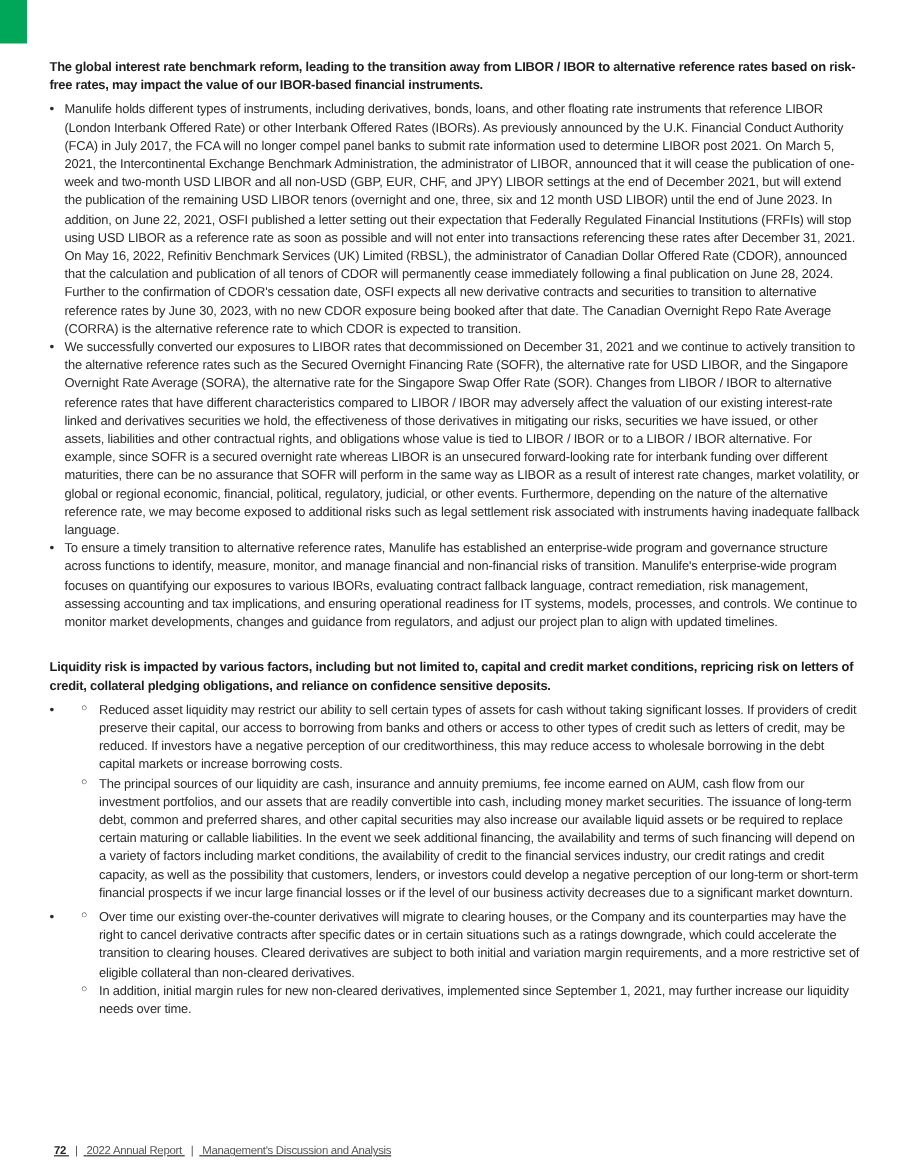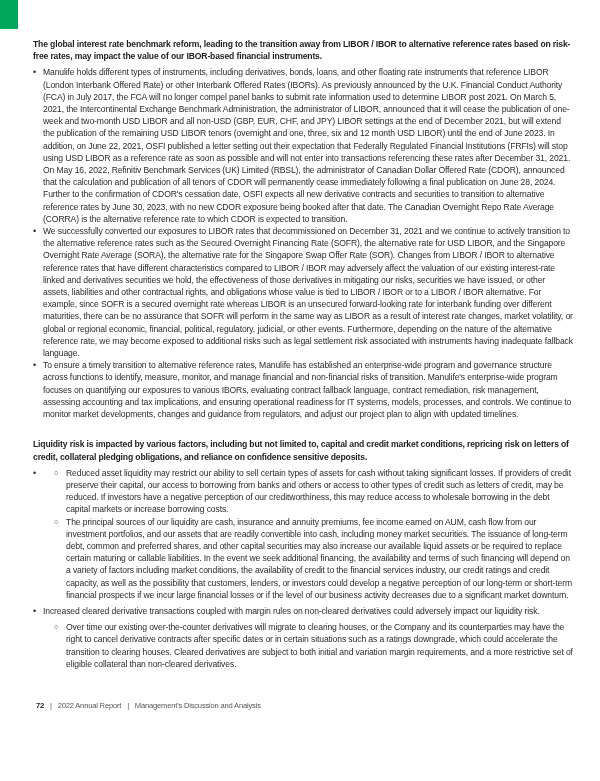--- a/index.html
+++ b/index.html
@@ -29,22 +29,22 @@
     position: absolute; left: 0; top: 0; width: 6px; text-align: left;
     font-size: 9px;
   }
   ul.l1.liq > li { margin-bottom: 4px; }
   ul.l2 { margin-top: 4px; }
   ul.l2 > li { padding-left: 23px; }
   ul.l2 > li > .bullet {
     position: absolute; left: 11px; top: 0; font-size: 7px;
   }
   .footer {
-    position: absolute; left: 36px; top: 701px;
-    font-size: 7.6px; color: #555; letter-spacing: -0.2px;
+    position: absolute; left: 36px; top: 762px;
+    font-size: 7.6px; color: #555; letter-spacing: -0.2px; text-decoration: underline;
   }
   .footer .page-num { font-weight: bold; color: #1e1e1e; }
   .footer .sep { margin: 0 4px; }
 </style>
 </head>
 <body>
 
 <div class="side-bar"></div>
 
 <div class="content">
@@ -75,25 +75,28 @@
           <span>Reduced asset liquidity may restrict our ability to sell certain types of assets for cash without taking significant losses. If providers of credit preserve their capital, our access to borrowing from banks and others or access to other types of credit such as letters of credit, may be reduced. If investors have a negative perception of our creditworthiness, this may reduce access to wholesale borrowing in the debt capital markets or increase borrowing costs.</span>
         </li>
         <li>
           <span class="bullet">○</span>
           <span>The principal sources of our liquidity are cash, insurance and annuity premiums, fee income earned on AUM, cash flow from our investment portfolios, and our assets that are readily convertible into cash, including money market securities. The issuance of long-term debt, common and preferred shares, and other capital securities may also increase our available liquid assets or be required to replace certain maturing or callable liabilities. In the event we seek additional financing, the availability and terms of such financing will depend on a variety of factors including market conditions, the availability of credit to the financial services industry, our credit ratings and credit capacity, as well as the possibility that customers, lenders, or investors could develop a negative perception of our long-term or short-term financial prospects if we incur large financial losses or if the level of our business activity decreases due to a significant market downturn.</span>
         </li>
       </ul>
     </li>
     <li>
       <span class="bullet">•</span>
-      <span>Increased cleared derivative transactions coupled with margin rules on non-cleared derivatives could adversely impact our liquidity risk.</span>
       <ul class="l2">
         <li>
           <span class="bullet">○</span>
           <span>Over time our existing over-the-counter derivatives will migrate to clearing houses, or the Company and its counterparties may have the right to cancel derivative contracts after specific dates or in certain situations such as a ratings downgrade, which could accelerate the transition to clearing houses. Cleared derivatives are subject to both initial and variation margin requirements, and a more restrictive set of eligible collateral than non-cleared derivatives.</span>
+        </li>
+        <li>
+          <span class="bullet">○</span>
+          <span>In addition, initial margin rules for new non-cleared derivatives, implemented since September 1, 2021, may further increase our liquidity needs over time.</span>
         </li>
       </ul>
     </li>
   </ul>
 </div>
 
 <div class="footer">
   <span class="page-num">72</span>
   <span class="sep">|</span>
   <span>2022 Annual Report</span>

